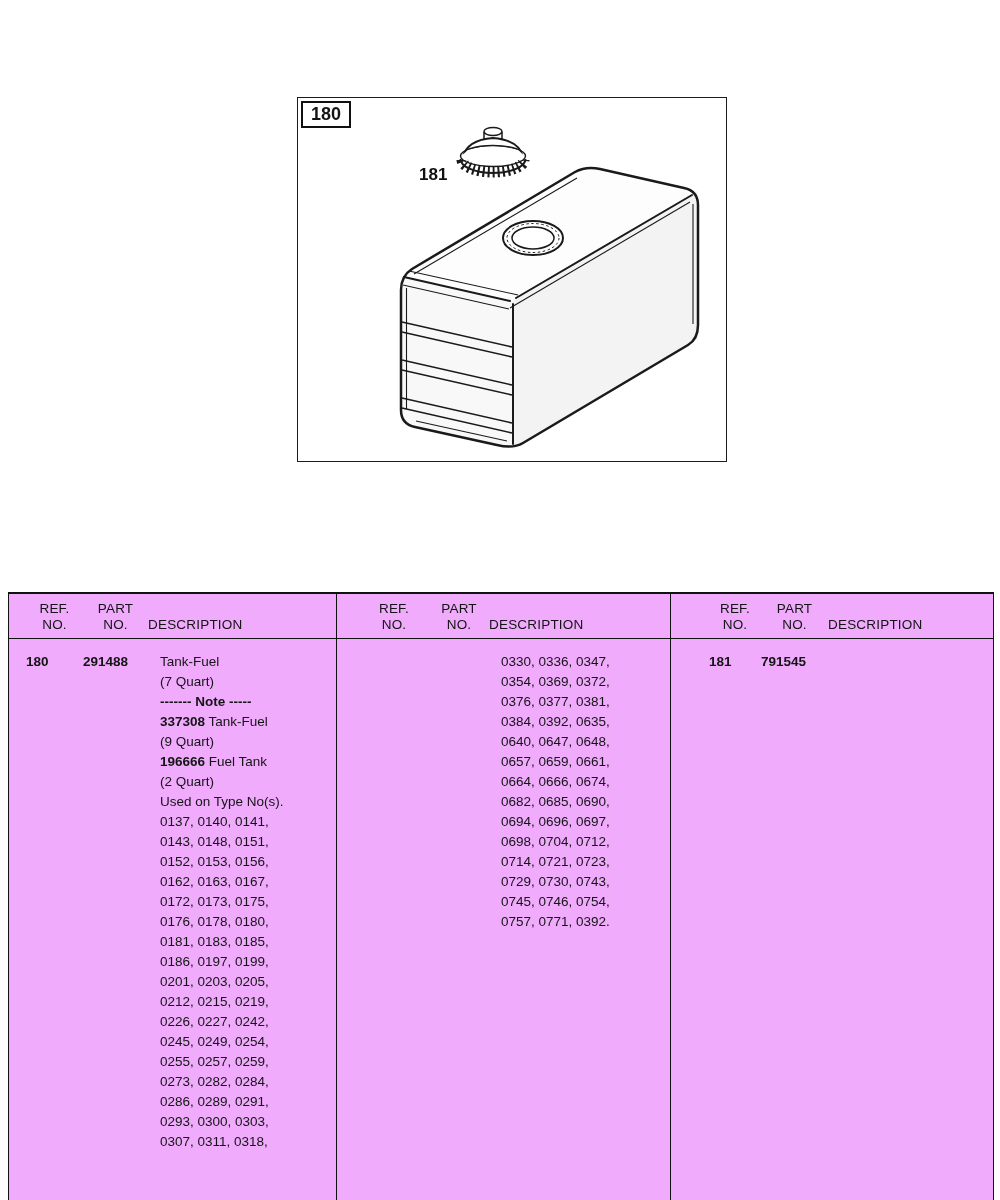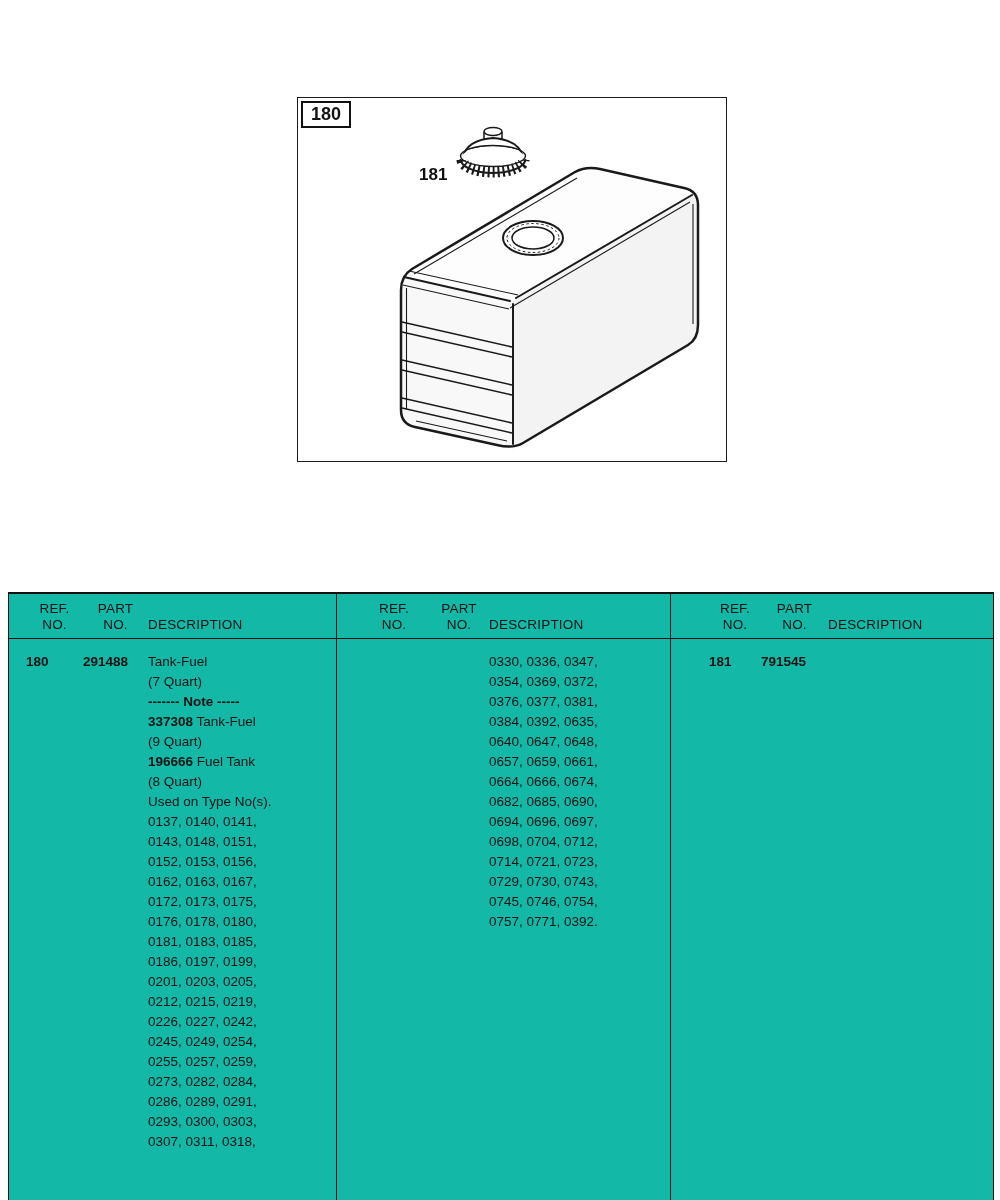--- a/index.html
+++ b/index.html
@@ -17,21 +17,21 @@
     font-weight:bold; font-size:18px; line-height:21px;
     padding:1px 8px;
   }
   .diagram-box svg { position:absolute; left:0; top:0; }
   svg text { font-family:"Liberation Sans", sans-serif; fill:#111; }
 
   
   .parts-table {
     position:absolute; left:8px; top:592px; width:986px; height:608px;
     border:1.5px solid #111; border-top-width:2.5px; border-bottom:none;
-    display:flex; background:#14b8a6;
+    display:flex; background:#f0abfc;
   }
   .pcol { height:100%; }
   .pcol.c1 { width:328px; border-right:1.5px solid #111; }
   .pcol.c2 { width:334px; border-right:1.5px solid #111; }
   .pcol.c3 { flex:1; }
 
   .cell-grid { display:grid; }
   .c1 .cell-grid { padding-left:17px; grid-template-columns:57px 65px 1fr; }
   .c2 .cell-grid { padding-left:22px; grid-template-columns:70px 60px 1fr; }
   .c3 .cell-grid { padding-left:38px; grid-template-columns:52px 67px 1fr; }
@@ -39,21 +39,21 @@
   .col-header {
     height:45px; border-bottom:1.5px solid #111;
     align-items:end; padding-bottom:5px;
   }
   .hdr-stack { text-align:center; font-size:13.5px; line-height:16px; letter-spacing:.2px; }
   .hdr-desc  { text-align:left; font-size:13.5px; line-height:16px; letter-spacing:.2px; align-self:end; }
 
   .col-body { padding-top:13px; align-content:start; align-items:start; }
   .ref-cell, .part-cell { font-weight:bold; font-size:13.5px; line-height:20px; }
   .desc-cell { font-size:13.5px; line-height:20px; padding-right:4px; }
-  .desc-line { min-height:20px; }
+  .desc-line { min-height:20px;margin-left:12px; }
   .bold { font-weight:bold; }
 </style>
 </head>
 <body>
 
 <div class="page">
 
   <div class="diagram-box">
     <svg viewBox="0 0 430 365" width="430" height="365">
 
@@ -125,21 +125,21 @@
       <div class="col-body cell-grid">
         <div class="ref-cell">180</div>
         <div class="part-cell">291488</div>
         <div class="desc-cell">
           <div class="desc-line">Tank-Fuel</div>
           <div class="desc-line">(7 Quart)</div>
           <div class="desc-line bold">------- Note -----</div>
           <div class="desc-line"><span class="bold">337308</span><span> Tank-Fuel</span></div>
           <div class="desc-line">(9 Quart)</div>
           <div class="desc-line"><span class="bold">196666</span><span> Fuel Tank</span></div>
-          <div class="desc-line">(8 Quart)</div>
+          <div class="desc-line">(2 Quart)</div>
           <div class="desc-line">Used on Type No(s).</div>
           <div>
               <div class="desc-line">0137, 0140, 0141,</div>
               <div class="desc-line">0143, 0148, 0151,</div>
               <div class="desc-line">0152, 0153, 0156,</div>
               <div class="desc-line">0162, 0163, 0167,</div>
               <div class="desc-line">0172, 0173, 0175,</div>
               <div class="desc-line">0176, 0178, 0180,</div>
               <div class="desc-line">0181, 0183, 0185,</div>
               <div class="desc-line">0186, 0197, 0199,</div>

